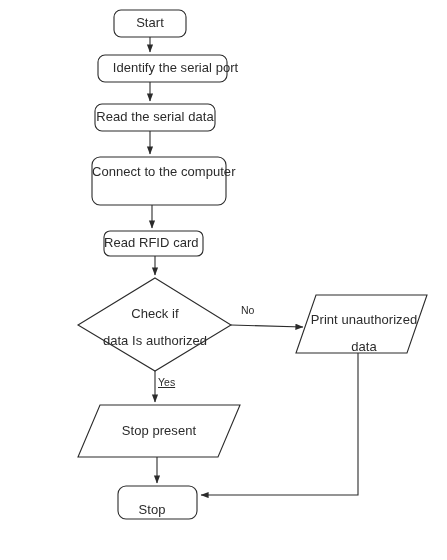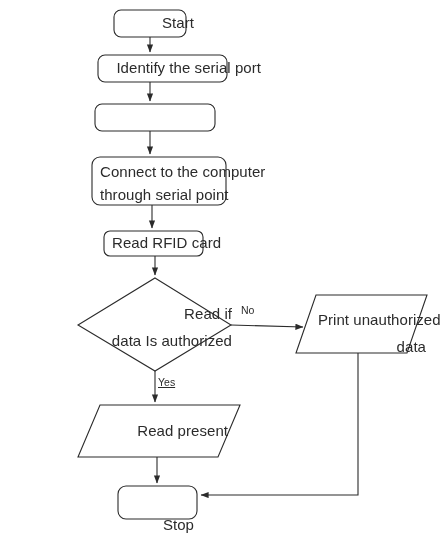--- a/index.html
+++ b/index.html
@@ -22,46 +22,45 @@
   #flowchart-svg {
     position: absolute;
     top: 0;
     left: 0;
     width: 447px;
     height: 560px;
   }
   .node-label {
     position: absolute;
     color: #2b2b2b;
-    font-size: 15px;
+    font-size: 13px;
     line-height: 20px;
-    text-align: right;
+    text-align: center;
     white-space: nowrap;
     letter-spacing: 0.05px;
     pointer-events: none;
-    margin-left: 8px;
   }
   .edge-label {
     position: absolute;
     color: #2b2b2b;
     font-size: 10.5px;
     line-height: 13px;
     text-align: left;
     white-space: nowrap;
     pointer-events: none;
   }
   .lbl-start      { left: 114px; top: 13px;  width: 72px; }
   .lbl-identify   { left: 98px;  top: 58px;  width: 155px; }
   .lbl-readserial { left: 95px;  top: 107px; width: 120px; }
   .lbl-connect    { left: 92px;  top: 160px; width: 106px; line-height: 23px; }
   .lbl-rfid       { left: 104px; top: 233px; width: 80px; }
   .lbl-decision   { left: 86px;  top: 300px; width: 138px; line-height: 27px; }
   .lbl-unauth     { left: 310px; top: 306px; width: 108px; line-height: 27px; }
   .lbl-present    { left: 98px;  top: 421px; width: 122px; }
-  .lbl-stop       { left: 118px; top: 515px; width: 68px; }
+  .lbl-stop       { left: 118px; top: 500px; width: 68px; }
   .lbl-no         { left: 241px; top: 304px; }
   .lbl-yes        { left: 158px; top: 376px; text-decoration: underline; }
 </style>
 </head>
 <body>
 
 <div id="flowchart-canvas">
 
   <svg id="flowchart-svg" viewBox="0 0 447 560">
     <defs>
@@ -110,39 +109,39 @@
       <line x1="157" y1="457" x2="157" y2="483" marker-end="url(#arrowhead)"></line>
 
       <path d="M358,353 L358,495 L201,495" marker-end="url(#arrowhead)"></path>
     </g>
   </svg>
 
   <div class="node-label lbl-start">Start</div>
 
   <div class="node-label lbl-identify">Identify the serial port</div>
 
+  <div class="node-label lbl-readserial">Read the serial data</div>
 
   <div class="node-label lbl-connect">
     <div>Connect to the computer</div>
-    <div>through serial point</div>
   </div>
 
   <div class="node-label lbl-rfid">Read RFID card</div>
 
   <div class="node-label lbl-decision">
-    <div>Read if</div>
+    <div>Check if</div>
     <div>data Is authorized</div>
   </div>
 
   <div class="node-label lbl-unauth">
     <div>Print unauthorized</div>
     <div>data</div>
   </div>
 
-  <div class="node-label lbl-present">Read present</div>
+  <div class="node-label lbl-present">Stop present</div>
 
   <div class="node-label lbl-stop">Stop</div>
 
   <div class="edge-label lbl-no">No</div>
 
   <div class="edge-label lbl-yes">Yes</div>
 
 </div>
 
 </body></html>

